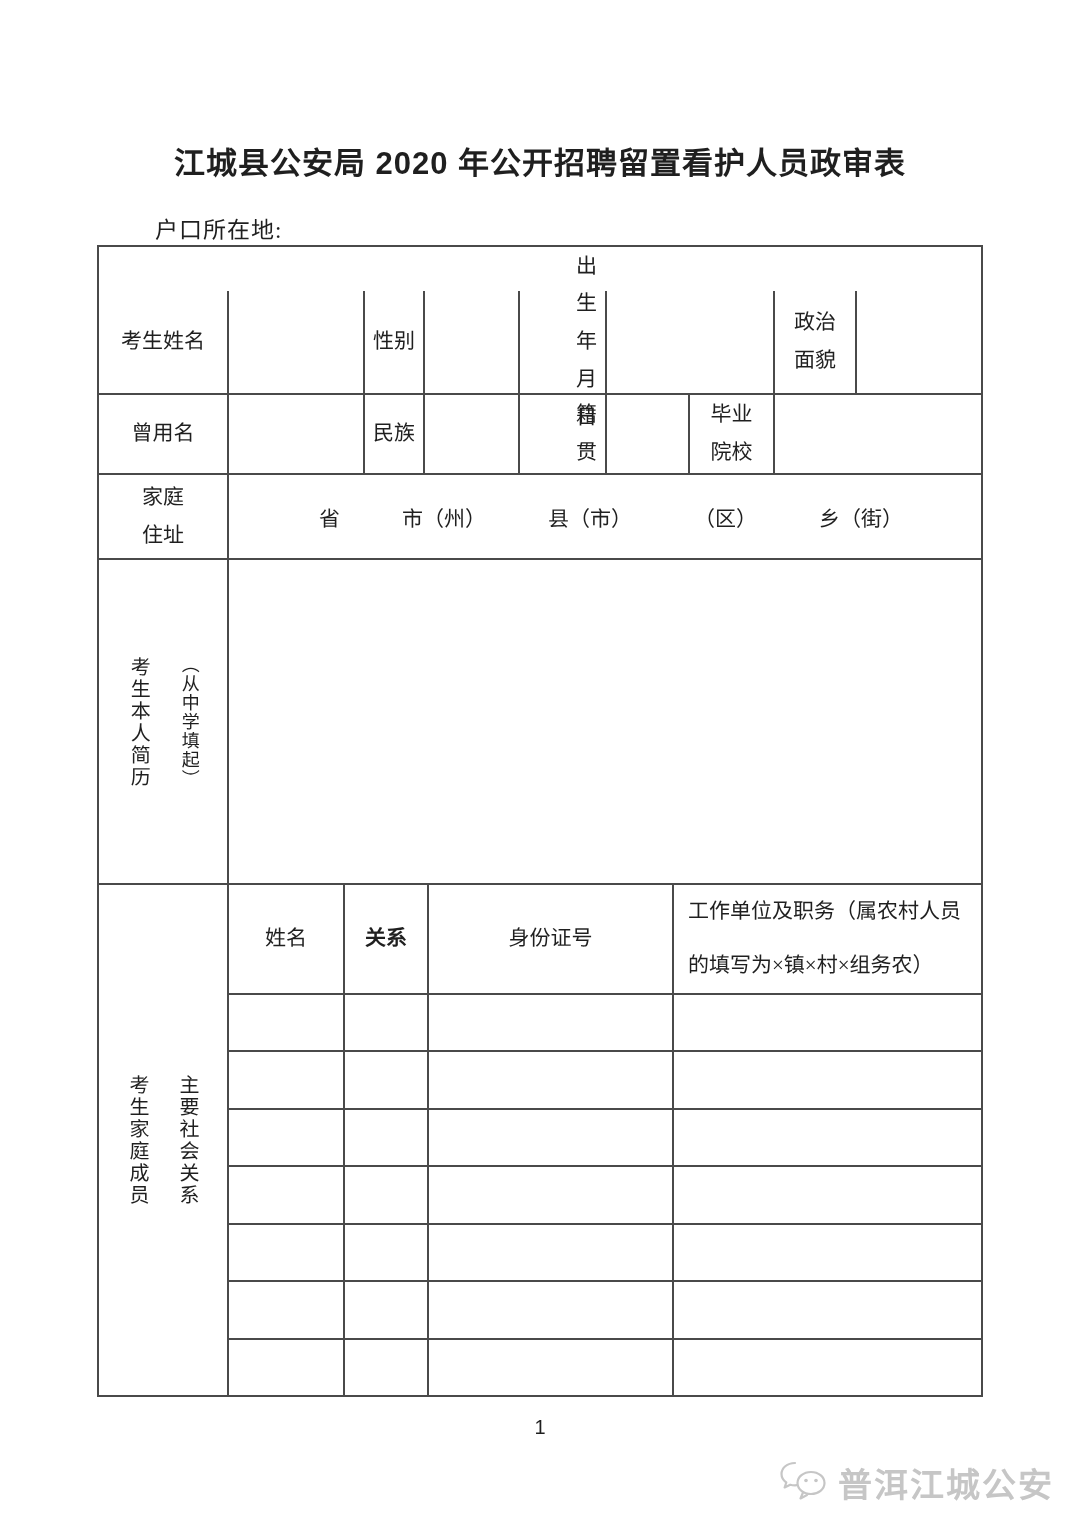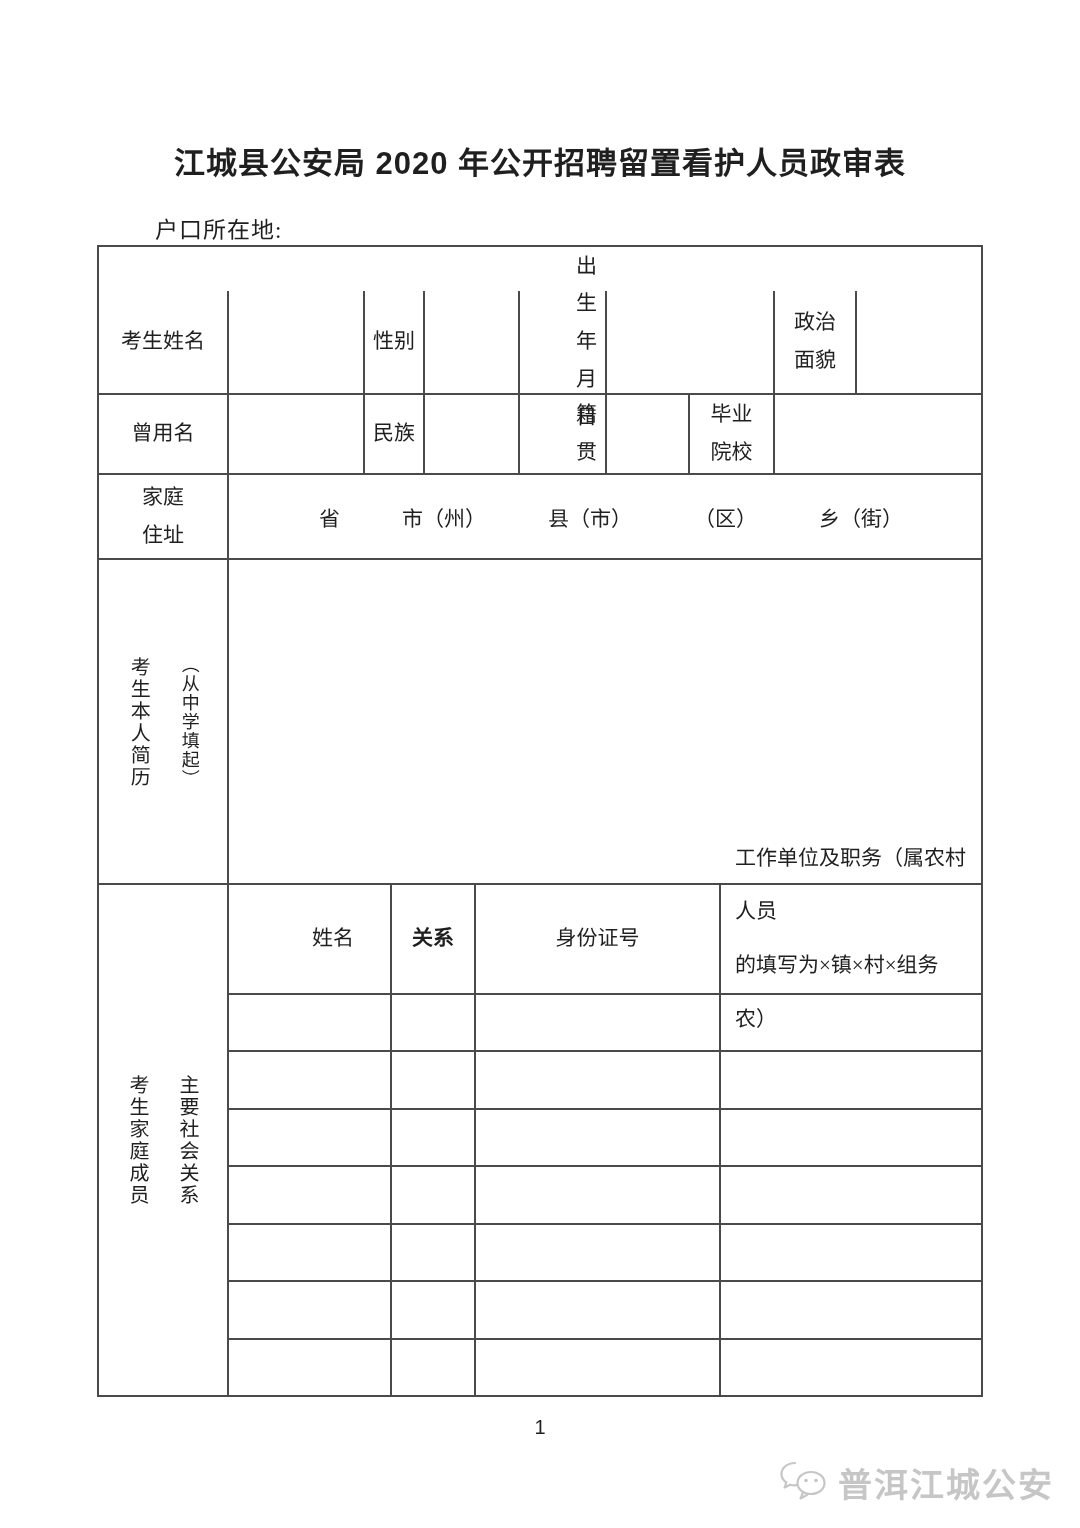--- a/index.html
+++ b/index.html
@@ -71,21 +71,21 @@
   .v-note{
     writing-mode:vertical-rl;text-orientation:mixed;
     font-size:18px;letter-spacing:1px;line-height:1.2;
   }
 
   
   .fam-right{flex:1;display:flex;flex-direction:column;}
   .fam-row{display:flex;border-bottom:2px solid var(--line);flex:1;}
   .fam-row:last-child{border-bottom:none;}
   .fam-header{flex:none;height:110px;}
-  .fc1{width:116px;margin-left:47px;}
+  .fc1{width:116px;}
   .fc2{width:84px;font-weight:bold;}
   .fc3{width:245px;}
   .fc4{flex:1;}
   .work-header{
     justify-content:flex-start;text-align:left;padding:12px 14px;
     font-size:21px;line-height:2.55;white-space:pre-line;
   }
 
   .page-number{
     position:absolute;top:1416px;left:0;width:1080px;

